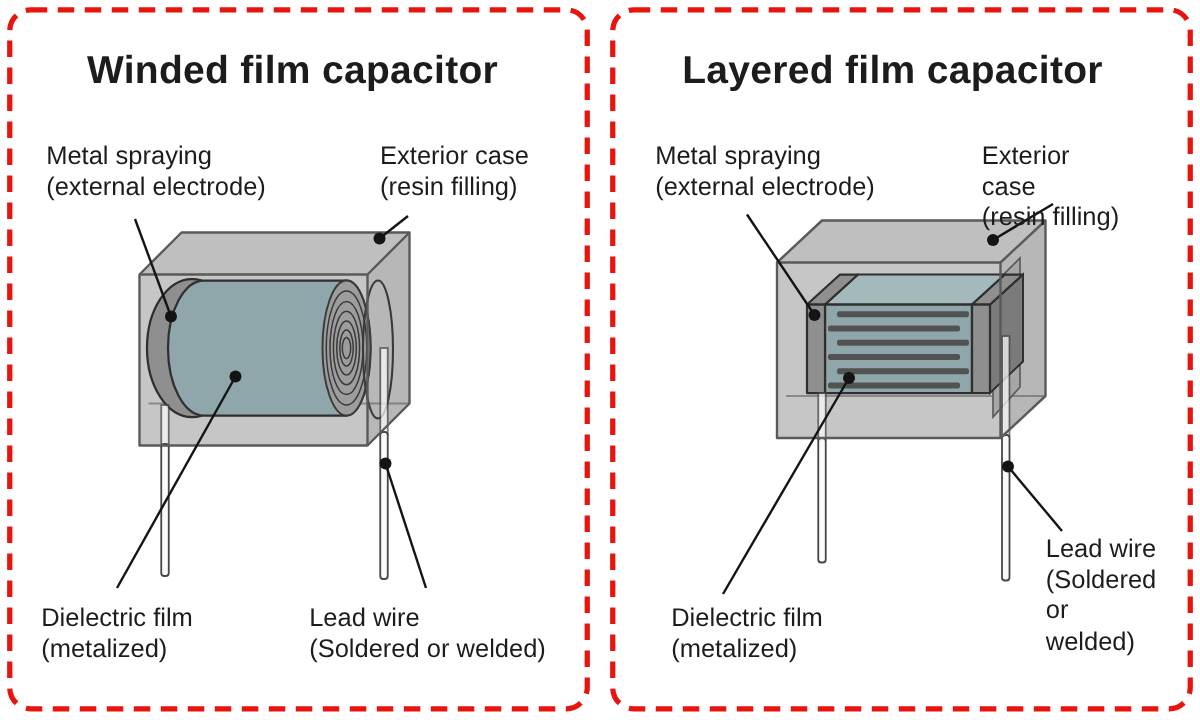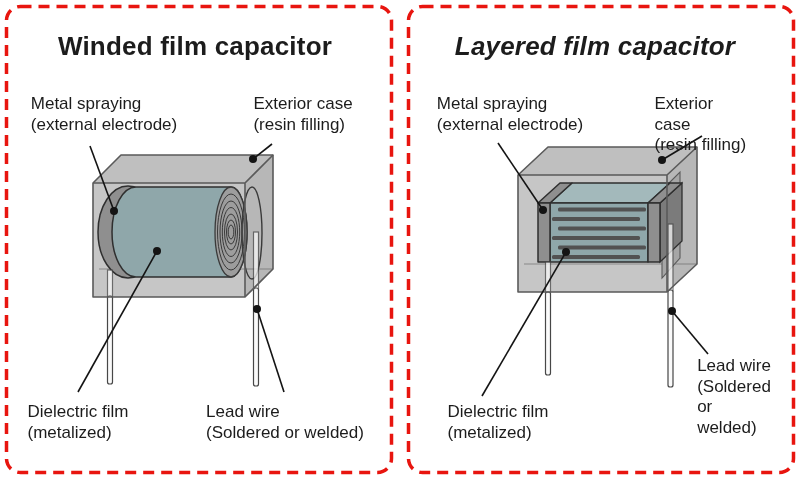--- a/index.html
+++ b/index.html
@@ -154,21 +154,21 @@
   <div class="panel-title" style="left:195px;top:31px;text-align:right;">Winded film capacitor</div>
   <div class="lbl" style="left:104px;top:94px;">Metal spraying
 (external electrode)</div>
   <div class="lbl" style="left:303px;top:94px;">Exterior case
 (resin filling)</div>
   <div class="lbl" style="left:78px;top:402px;">Dielectric film
 (metalized)</div>
   <div class="lbl" style="left:285px;top:402px;">Lead wire
 (Soldered or welded)</div>
 
-  <div class="panel-title" style="left:595px;top:31px;font-style:italic;">Layered film capacitor</div>
+  <div class="panel-title" style="left:595px;top:31px;">Layered film capacitor</div>
   <div class="lbl" style="left:510px;top:94px;">Metal spraying
 (external electrode)</div>
   <div class="lbl" style="left:703px;top:94px;">Exterior case
 (resin filling)</div>
   <div class="lbl" style="left:498px;top:402px;">Dielectric film
 (metalized)</div>
   <div class="lbl" style="left:734px;top:356px;">Lead wire
 (Soldered
 or welded)</div>
 

